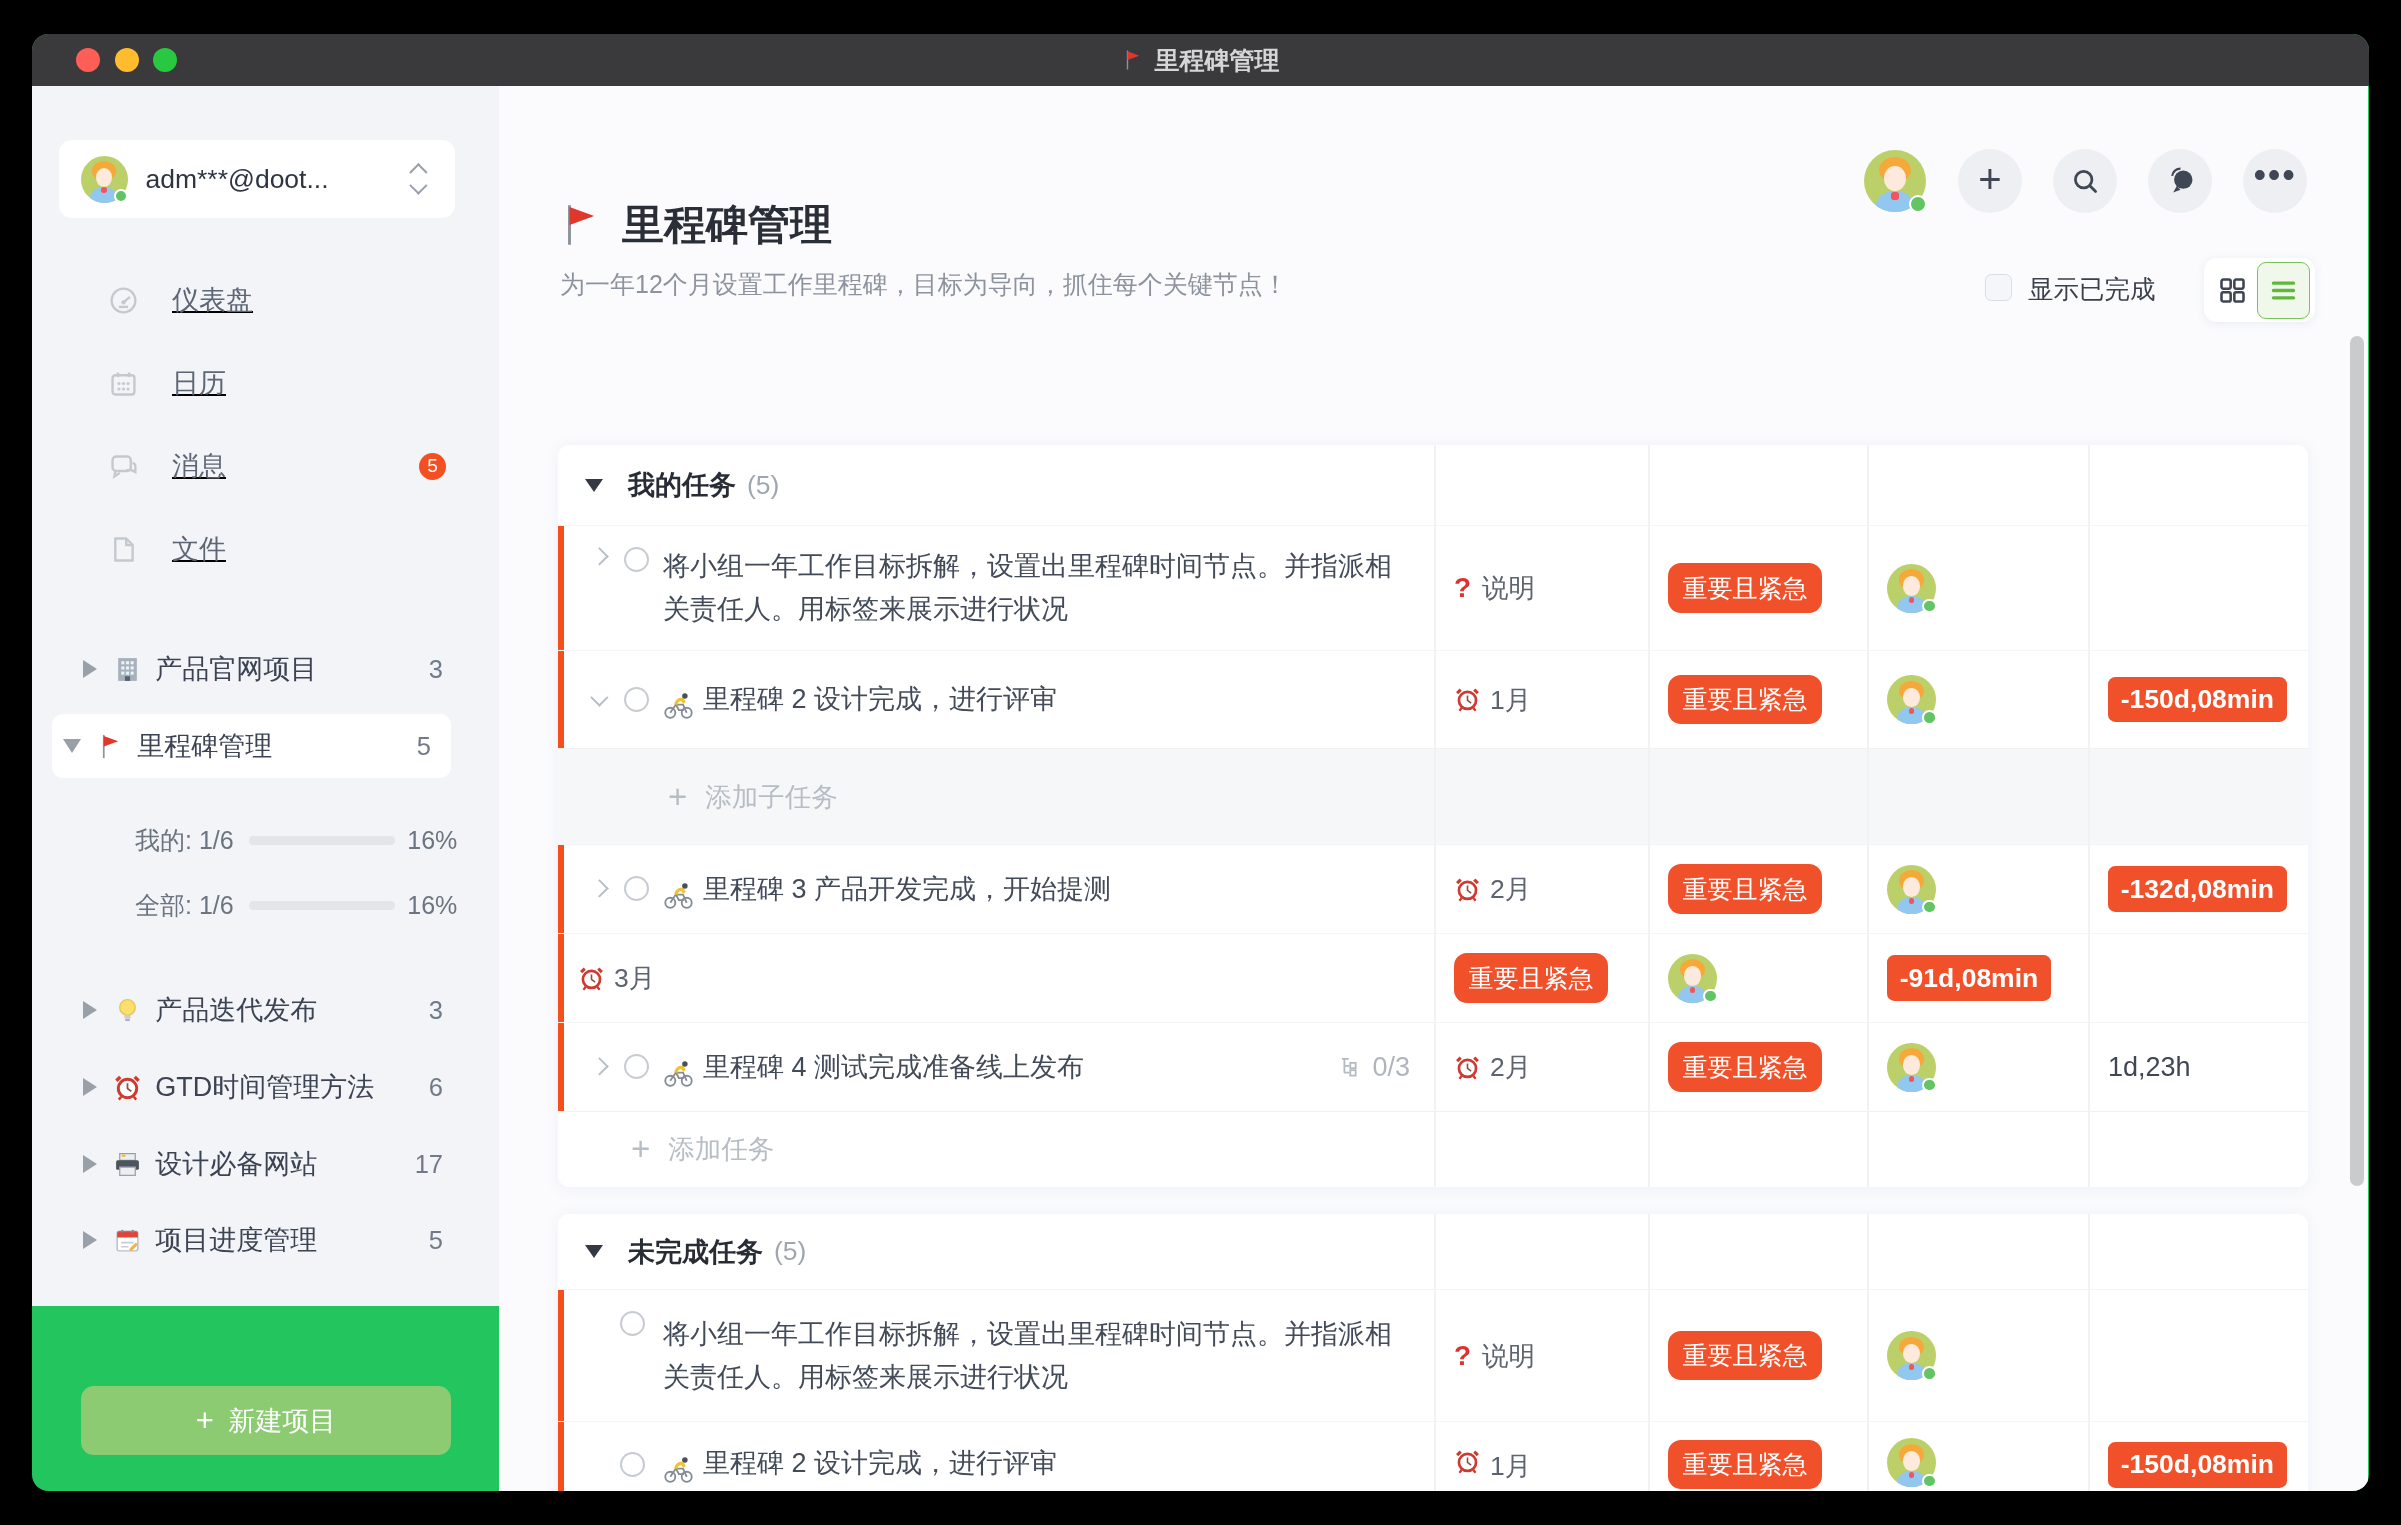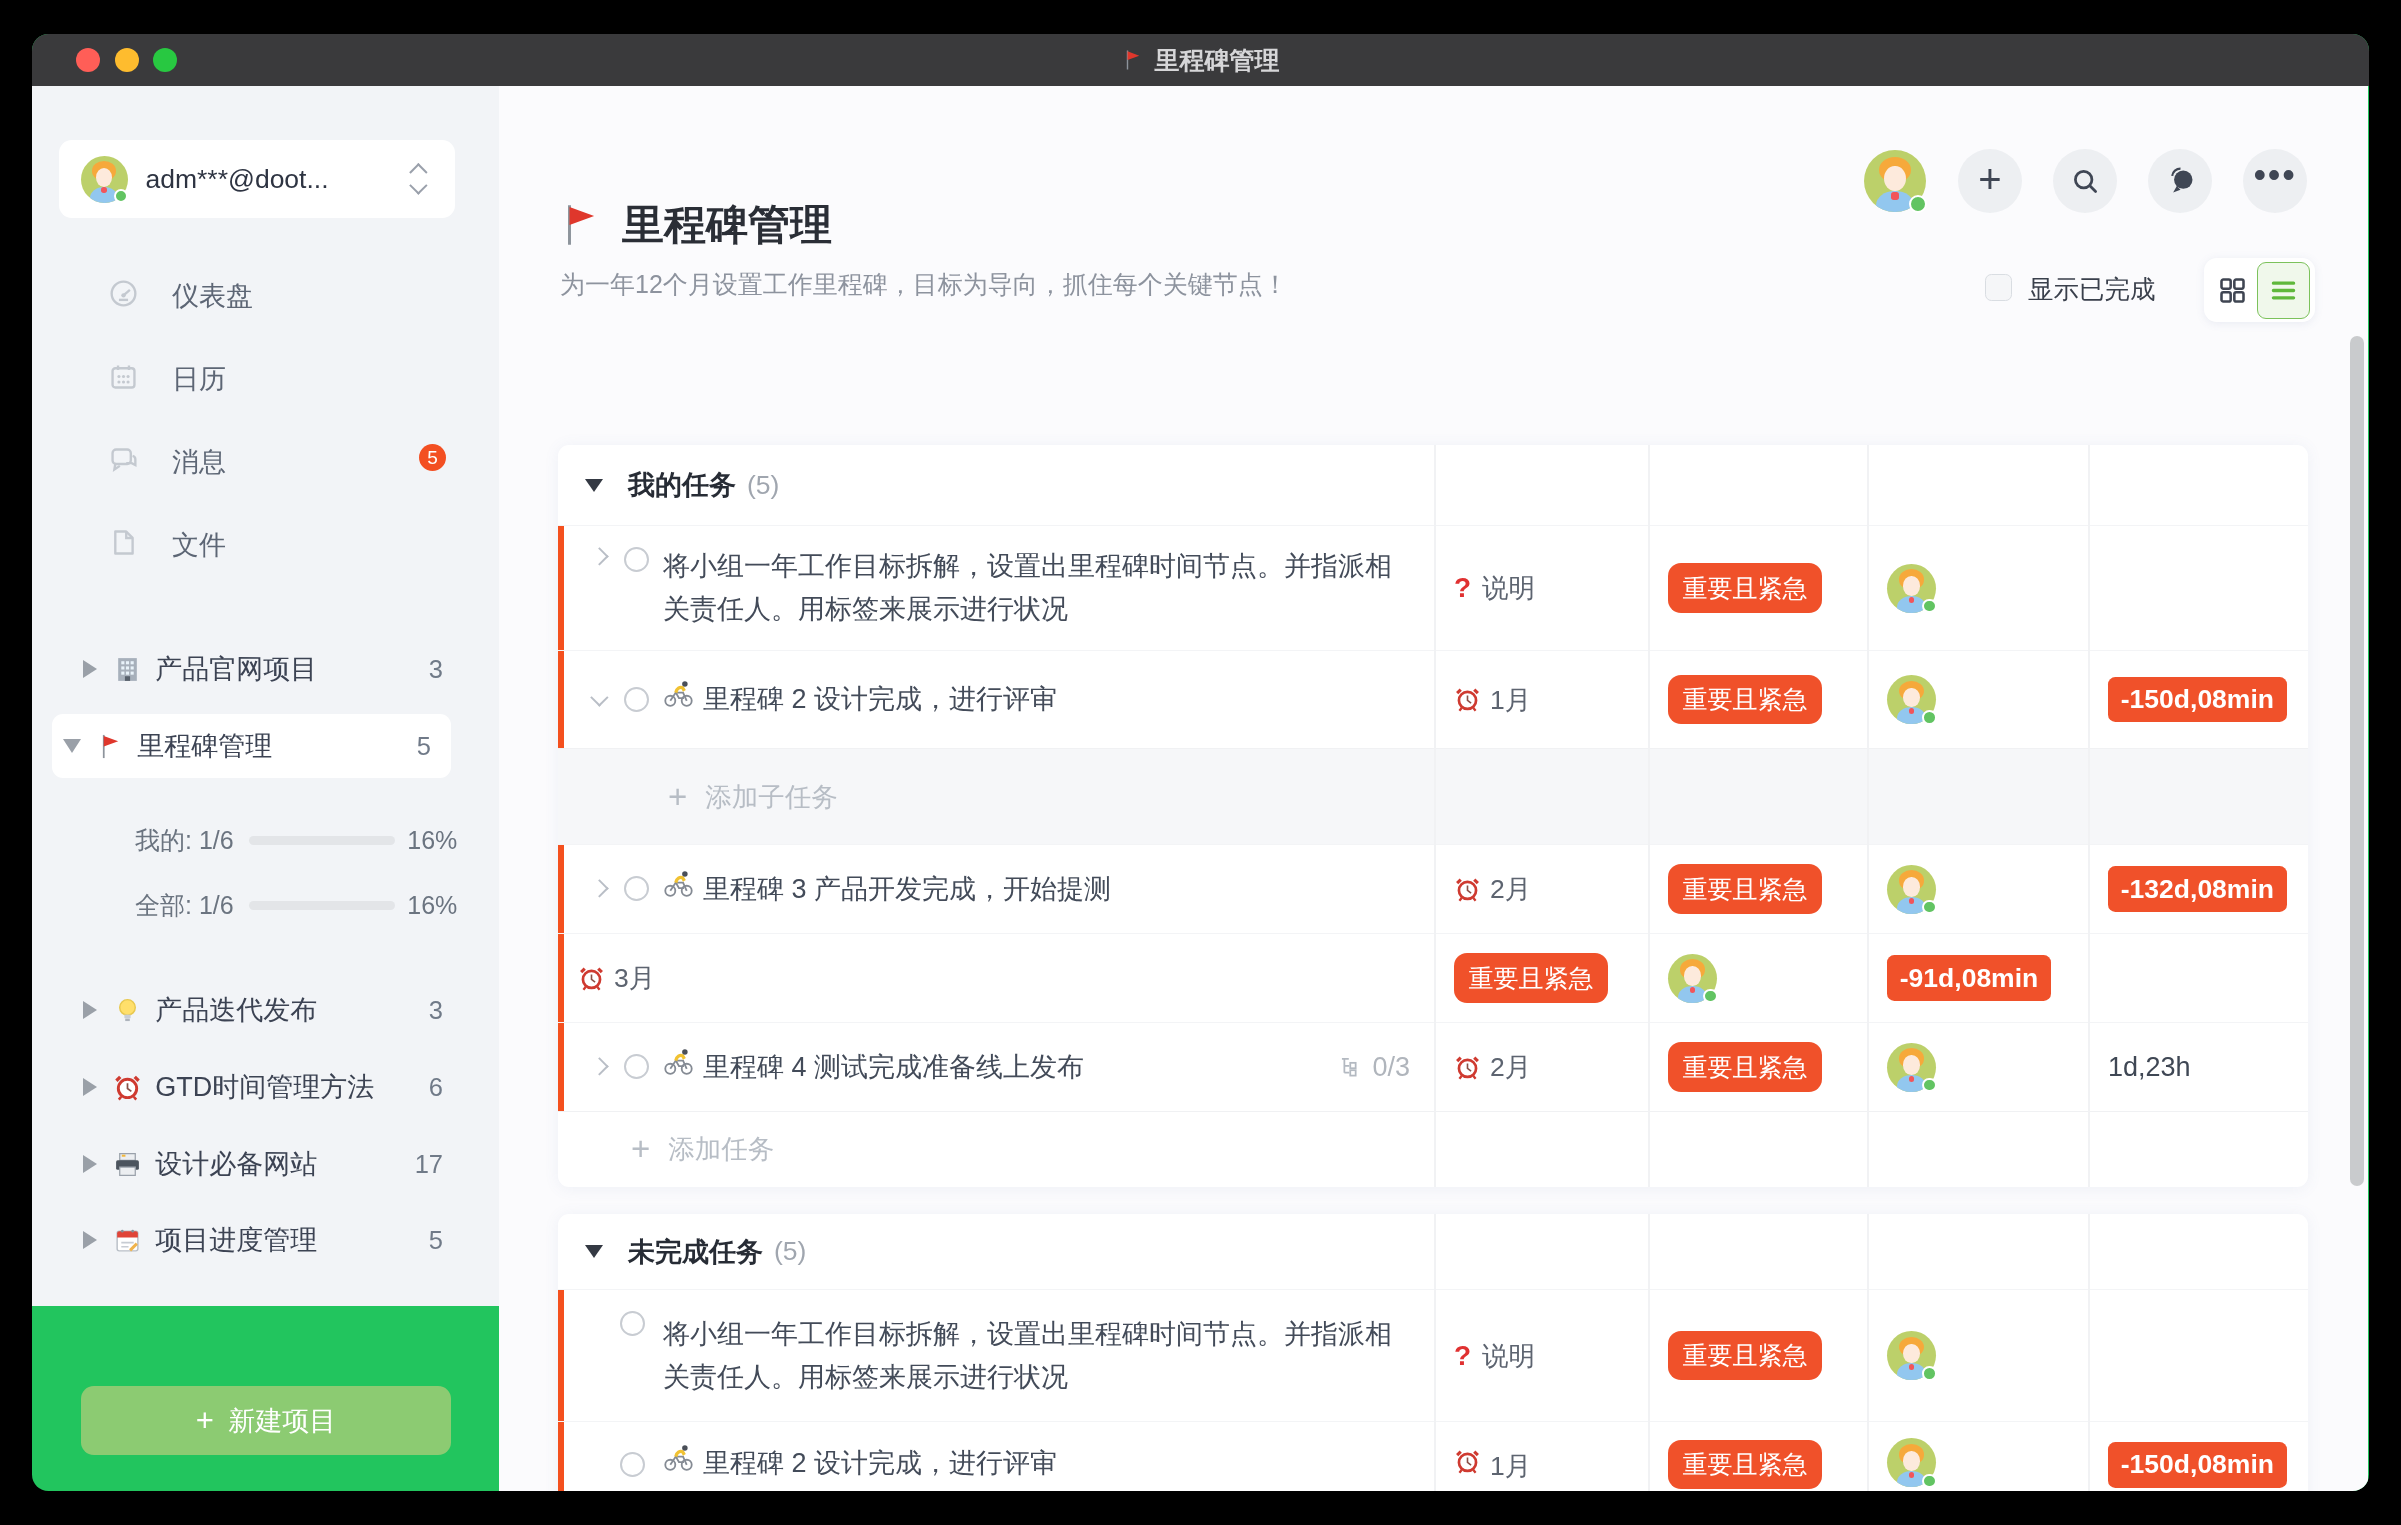--- a/index.html
+++ b/index.html
@@ -22,21 +22,21 @@
   
   .sidebar { position:absolute; left:0; top:52px; width:467px; height:1220px; background:#f2f4f7; }
   .user-card { position:absolute; left:26.5px; top:54px; width:396px; height:78px; background:#fff;
                border-radius:12.8px; display:flex; align-items:center; padding:0 22px; cursor:pointer; }
   .user-card .name { font-size:26.5px; color:#2e3442; font-weight:500; margin-left:18px; flex:1;
                      white-space:nowrap; overflow:hidden; }
   .sort-chevs { display:flex; flex-direction:column; gap:5.5px; margin-right:7.3px; }
   .chev-up, .chev-dn { width:12.8px; height:12.8px; border:solid #9aa0ab; border-width:0 2.7px 2.7px 0; }
   .chev-up { transform:rotate(-135deg); } .chev-dn { transform:rotate(45deg); margin-top:-5.5px; }
 
-  .nav-item { position:absolute; left:76px; width:365px; height:44px; display:flex; align-items:flex-start; cursor:pointer; }
+  .nav-item { position:absolute; left:76px; width:365px; height:44px; display:flex; align-items:center; cursor:pointer;text-decoration:underline; }
   .nav-item .lbl { font-size:27px; color:#5d6675; margin-left:33px; }
   .nav-badge { position:absolute; right:27px; width:27px; height:27px; background:#f34f22; color:#fff;
                border-radius:50%; font-size:19px; display:flex; align-items:center; justify-content:center; }
 
   .proj { position:absolute; left:51px; width:369px; height:44px; display:flex; align-items:center; cursor:pointer; }
   .proj .lbl { font-size:27px; color:#3c4353; margin-left:12.8px; white-space:nowrap; }
   .proj .cnt { position:absolute; right:9px; font-size:25.5px; color:#707a88; }
   .tri-r { width:0; height:0; border-left:14.6px solid #9aa0a8; border-top:9px solid transparent;
            border-bottom:9px solid transparent; margin-right:16.4px; }
   .tri-d { width:0; height:0; border-top:14.6px solid #9aa0a8; border-left:9px solid transparent;
@@ -98,21 +98,21 @@
   .tri-g { width:0; height:0; border-top:13.7px solid #343943; border-left:9px solid transparent; border-right:9px solid transparent; }
 
   .cell { display:flex; align-items:center; padding-left:20px; font-size:26.5px; color:#5d6470; }
   .cell.namec { position:relative; padding-left:105px; }
   .chev { position:absolute; left:35px; width:12.8px; height:12.8px; border:solid #b9bec6; border-width:0 2.7px 2.7px 0; }
   .chev.r { transform:rotate(-45deg); top:calc(50% - 7.3px); }
   .chev.d { transform:rotate(45deg); top:calc(50% - 9px); }
   .circ { position:absolute; left:66px; top:calc(50% - 12.8px); width:25px; height:25px; border:2.7px solid #c8ccd2;
           border-radius:50%; background:#fff; cursor:pointer; }
   .ttext { font-size:27px; color:#434b59; line-height:43px; }
-  .trow1line .ttext { display:flex; align-items:flex-start; gap:9px; }
+  .trow1line .ttext { display:flex; align-items:flex-end; gap:9px; }
   .twoline .chev { top:24px; } .twoline .circ { top:21px; }
   .twoline .ttext { padding:18px 36px 18px 0; }
   .nochev .circ { left:62px; }
 
   .subcnt { position:absolute; right:24px; top:calc(50% - 14.6px); display:flex; align-items:center; gap:9px;
             color:#b0b5bc; font-size:27px; }
 
   .badge { display:inline-block; background:#f0512a; color:#fff; font-size:25px; padding:8.2px 14.6px;
            border-radius:13px; white-space:nowrap; }
   .due-badge { display:inline-block; background:#f0512a; color:#fff; font-size:26.5px; font-weight:700;

